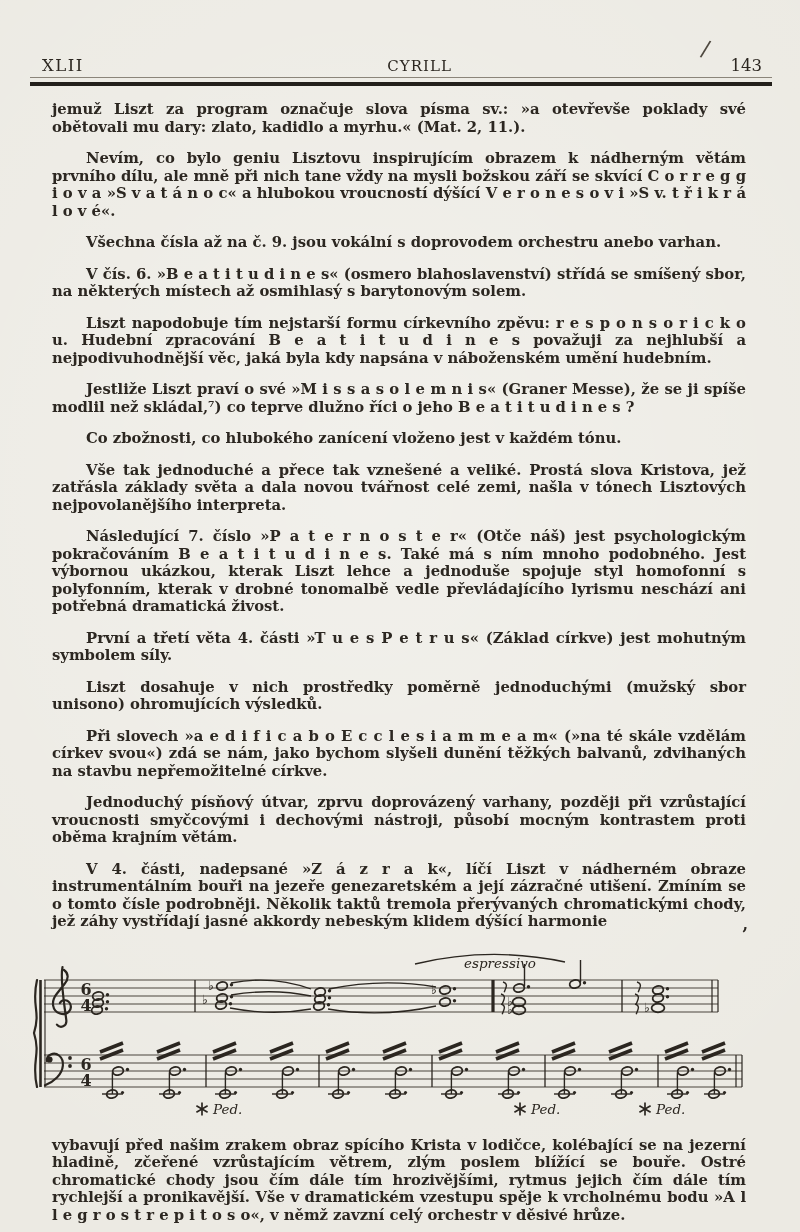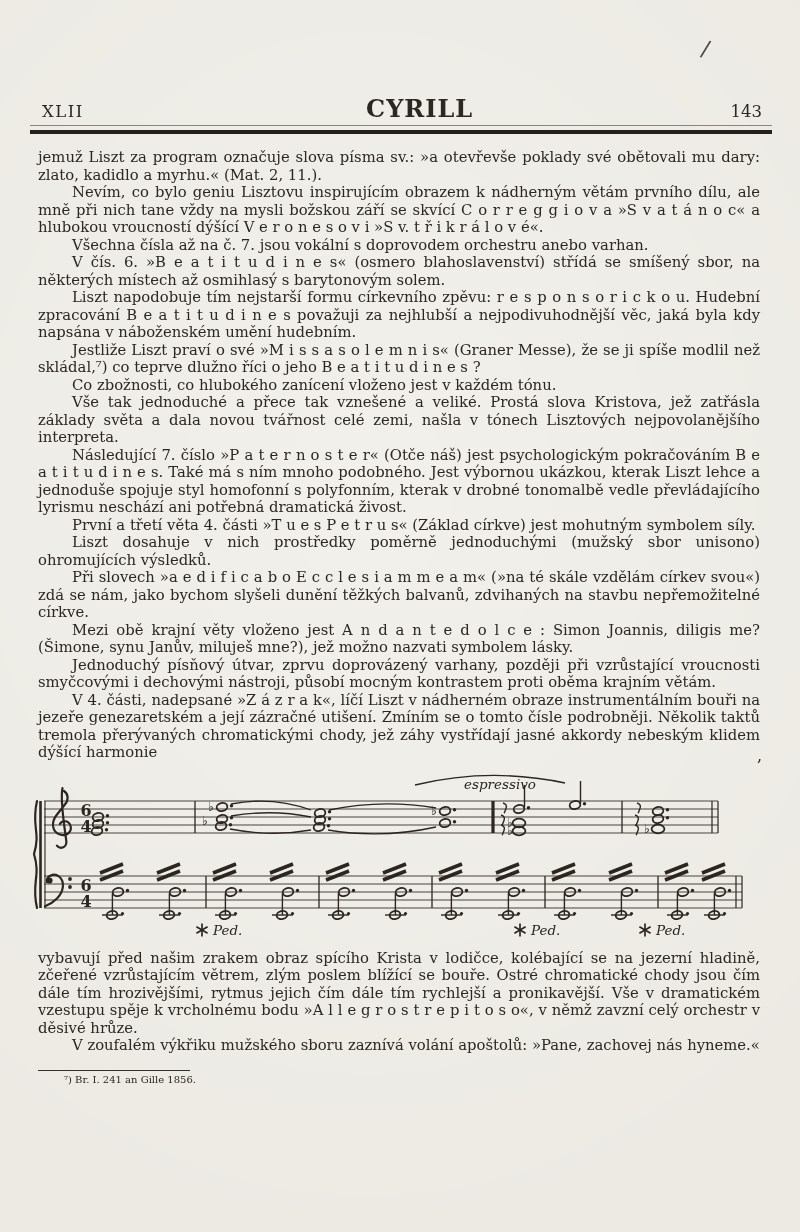--- a/index.html
+++ b/index.html
@@ -7,28 +7,28 @@
   .page{
     position:relative;width:800px;height:1232px;overflow:hidden;color:#2c2721;
     background-color:#e8e5de;
     background-image:
       radial-gradient(130% 100% at 46% 40%, rgba(255,255,255,0.30), rgba(255,255,255,0) 62%),
       radial-gradient(145% 125% at 50% 48%, #eceae3 58%, #d5d1c8 100%);
   }
   .ink-mark{position:absolute;left:702px;top:36px;font-size:22px;color:#4e483f;transform:rotate(14deg);}
   .pagehead{
     display:flex;justify-content:space-between;align-items:baseline;
-    margin:0 38px 0 42px;padding-top:94px;
+    margin:0 38px 0 42px;padding-top:50px;
   }
   .pagehead .h-left{font-size:16.5px;letter-spacing:1.5px;}
-  .pagehead .h-center{font-size:24px;font-weight:bold;letter-spacing:1px;margin-left:25px;}
+  .pagehead .h-center{font-size:15px;font-weight:normal;letter-spacing:1px;margin-left:25px;}
   .pagehead .h-right{font-size:16.5px;margin-top:6px;}
   .head-rules{margin:2px 28px 0 30px;height:4px;border-top:1.2px solid #8b857a;border-bottom:4.5px solid #23201b;}
   .body-text{margin:14px 40px 0 38px;font-size:14.8px;line-height:17.5px;text-align:justify;}
-  .body-text p{margin:0;}
+  .body-text p{margin:14px;font-weight:bold;}
   .body-text p.ind{text-indent:34px;}
   .music-lead{position:relative;}
   .far-comma{position:absolute;right:-2px;bottom:-4px;font-size:16px;}
   .music{margin:4px 0 6px -8px;}
   .music svg{display:block;}
   .staffline{stroke:#4a443c;stroke-width:1.05;}
   .hollow{fill:none;stroke:#2b2620;stroke-width:1.8;}
   .thin{fill:none;stroke:#2b2620;stroke-width:1.4;}
   .bar{stroke:#2b2620;}
   .dot{fill:#2b2620;}
@@ -51,31 +51,30 @@
   <header class="pagehead">
     <span class="h-left">XLII</span>
     <span class="h-center">CYRILL</span>
     <span class="h-right">143</span>
   </header>
   <div class="head-rules"></div>
 
   <main class="body-text">
     <p>jemuž Liszt za program označuje slova písma sv.: »a otevřevše poklady své obětovali mu dary: zlato, kadidlo a myrhu.« (Mat. 2, 11.).</p>
     <p class="ind">Nevím, co bylo geniu Lisztovu inspirujícím obrazem k nádherným větám prvního dílu, ale mně při nich tane vždy na mysli božskou září se skvící C o r r e g g i o v a  »S v a t á  n o c«  a hlubokou vroucností dýšící  V e r o n e s o v i  »S v.  t ř i  k r á l o v é«.</p>
-    <p class="ind">Všechna čísla až na č. 7. jsou vokální s doprovodem orchestru anebo varhan.</p>
+    <p class="ind">Všechna čísla až na č. 9. jsou vokální s doprovodem orchestru anebo varhan.</p>
     <p class="ind">V čís. 6. »B e a t i t u d i n e s« (osmero blahoslavenství) střídá se smíšený sbor, na některých místech až osmihlasý s barytonovým solem.</p>
     <p class="ind">Liszt napodobuje tím nejstarší formu církevního zpěvu:  r e s p o n s o r i c k o u.  Hudební zpracování  B e a t i t u d i n e s  považuji za nejhlubší a nejpodivuhodnější věc, jaká byla kdy napsána v náboženském umění hudebním.</p>
     <p class="ind">Jestliže Liszt praví o své »M i s s a  s o l e m n i s« (Graner Messe), že se ji spíše modlil než skládal,⁷) co teprve dlužno říci o jeho  B e a t i t u d i n e s ?</p>
     <p class="ind">Co zbožnosti, co hlubokého zanícení vloženo jest v každém tónu.</p>
     <p class="ind">Vše tak jednoduché a přece tak vznešené a veliké. Prostá slova Kristova, jež zatřásla základy světa a dala novou tvářnost celé zemi, našla v tónech Lisztových nejpovolanějšího interpreta.</p>
     <p class="ind">Následující 7. číslo »P a t e r  n o s t e r« (Otče náš) jest psychologickým pokračováním  B e a t i t u d i n e s.  Také má s ním mnoho podobného. Jest výbornou ukázkou, kterak Liszt lehce a jednoduše spojuje styl homofonní s polyfonním, kterak v drobné tonomalbě vedle převládajícího lyrismu neschází ani potřebná dramatická živost.</p>
     <p class="ind">První a třetí věta 4. části »T u  e s  P e t r u s« (Základ církve) jest mohutným symbolem síly.</p>
     <p class="ind">Liszt dosahuje v nich prostředky poměrně jednoduchými (mužský sbor unisono) ohromujících výsledků.</p>
     <p class="ind">Při slovech »a e d i f i c a b o  E c c l e s i a m  m e a m« (»na té skále vzdělám církev svou«) zdá se nám, jako bychom slyšeli dunění těžkých balvanů, zdvihaných na stavbu nepřemožitelné církve.</p>
-    <p class="ind">Mezi obě krajní věty vloženo jest  A n d a n t e  d o l c e :  Simon Joannis, diligis me? (Šimone, synu Janův, miluješ mne?), jež možno nazvati symbolem lásky.</p>
     <p class="ind">Jednoduchý písňový útvar, zprvu doprovázený varhany, později při vzrůstající vroucnosti smyčcovými i dechovými nástroji, působí mocným kontrastem proti oběma krajním větám.</p>
     <p class="ind music-lead"><span>V 4. části, nadepsané »Z á z r a k«, líčí Liszt v nádherném obraze instrumentálním bouři na jezeře genezaretském a její zázračné utišení. Zmíním se o tomto čísle podrobněji. Několik taktů tremola přerývaných chromatickými chody, jež záhy vystřídají jasné akkordy nebeským klidem dýšící harmonie</span><span class="far-comma">,</span></p>
 
     <figure class="music">
       <svg width="726" height="178" viewBox="0 0 726 178">
         <defs>
           <g id="nh">
               <ellipse rx="5.4" ry="4" transform="rotate(-14)" class="hollow"></ellipse>
             </g>
           <g id="nhd">

